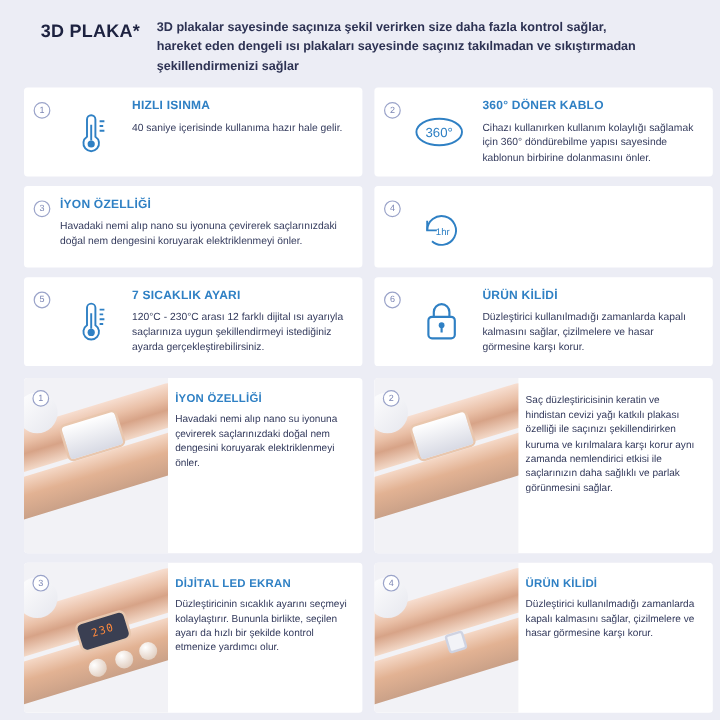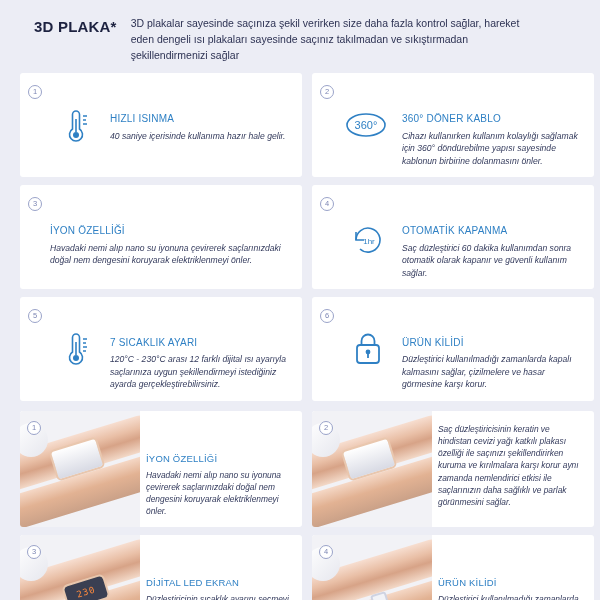--- a/index.html
+++ b/index.html
@@ -11,45 +11,45 @@
     overflow: hidden;
   }
   .page { width: 600px; height: 600px; padding: 14px 0 6px 14px; display: flex; flex-direction: column; }
 
   
   .header { display: flex; gap: 14px; padding: 2px 14px 10px 20px; }
   .header-title {
     font-size: 15px; font-weight: bold; letter-spacing: .2px;
     color: #1d2240; white-space: nowrap; padding-top: 2px;
   }
-  .header-text { font-size: 10.5px; line-height: 1.5; color: #2d3253; max-width: 400px; }
+  .header-text { font-size: 10.5px; line-height: 1.5; color: #2d3253; max-width: 400px; font-weight: bold; }
 
   
   .grid { display: grid; grid-template-columns: 1fr 1fr; gap: 8px 10px; padding: 0 6px; }
   .card {
     background: #ffffff; border-radius: 3px; padding: 10px 10px 10px 8px;
     display: flex; gap: 8px; min-height: 68px;
   }
   .card-num {
     width: 14px; height: 14px; border-radius: 50%;
     border: 1px solid #9aa3c9; color: #7c86b4;
     font-size: 7.5px; line-height: 12px; text-align: center;
     flex: 0 0 14px; margin-top: 2px;
   }
   .card-icon {
     flex: 0 0 52px; display: flex; align-items: center; justify-content: center;
     color: #2f80c4;
     text-align: right;
   }
   .card-body { flex: 1 1 auto; }
   .card-title {
-    color: #2f80c4; font-size: 10px; font-weight: normal; letter-spacing: .2px;
-    margin-bottom: 4px; line-height: 1.25; margin-top: 30px;
-  }
-  .card-text { font-size: 8.6px; line-height: 1.45; color: #333a5c; font-style: italic; }
+    color: #2f80c4; font-size: 10px; font-weight: bold; letter-spacing: .2px;
+    margin-bottom: 4px; line-height: 1.25;
+  }
+  .card-text { font-size: 8.6px; line-height: 1.45; color: #333a5c; }
 
   
   .photos { display: grid; grid-template-columns: 1fr 1fr; gap: 8px 10px; padding: 10px 6px 0 6px; flex: 1 1 auto; }
   .pcard { background: #ffffff; border-radius: 3px; display: flex; overflow: hidden; position: relative; }
   .pcard .card-num { position: absolute; top: 8px; left: 7px; z-index: 3; background: #fff; }
   .pimg { flex: 0 0 120px; position: relative; overflow: hidden; background: #f2f2f6; }
   .pbody { flex: 1 1 auto; padding: 12px 10px 10px 6px; }
   .pbody .card-title { font-size: 9.5px; }
   .pbody .card-text { font-size: 8.4px; }
 
@@ -141,24 +141,20 @@
 
     <div class="card">
       <div class="card-num">4</div>
       <div class="card-icon">
         <svg width="40" height="38" viewBox="0 0 40 38" fill="none" stroke="#2f80c4" stroke-width="1.6">
           <path d="M8 22a12 12 0 1 1 4 9"></path>
           <path d="M8 14v8h8"></path>
           <text x="21" y="26" font-size="8" font-family="Liberation Sans, sans-serif" fill="#2f80c4" stroke="none" text-anchor="middle">1hr</text>
         </svg>
       </div>
-      <div class="card-body">
-        <div class="card-title">OTOMATİK KAPANMA</div>
-        <div class="card-text">Saç düzleştirici 60 dakika kullanımdan sonra otomatik olarak kapanır ve güvenli kullanım sağlar.</div>
-      </div>
     </div>
 
     <div class="card">
       <div class="card-num">5</div>
       <div class="card-icon">
         <svg width="34" height="42" viewBox="0 0 34 42" fill="none" stroke="#2f80c4" stroke-width="1.6">
           <path d="M17 6a3.5 3.5 0 0 1 3.5 3.5V24a6.5 6.5 0 1 1-7 0V9.5A3.5 3.5 0 0 1 17 6z"></path>
           <circle cx="17" cy="30" r="3" fill="#2f80c4" stroke="none"></circle>
           <path d="M17 27V14"></path>
           <path d="M24 11h4M24 15h3M24 19h4M24 23h3"></path>

